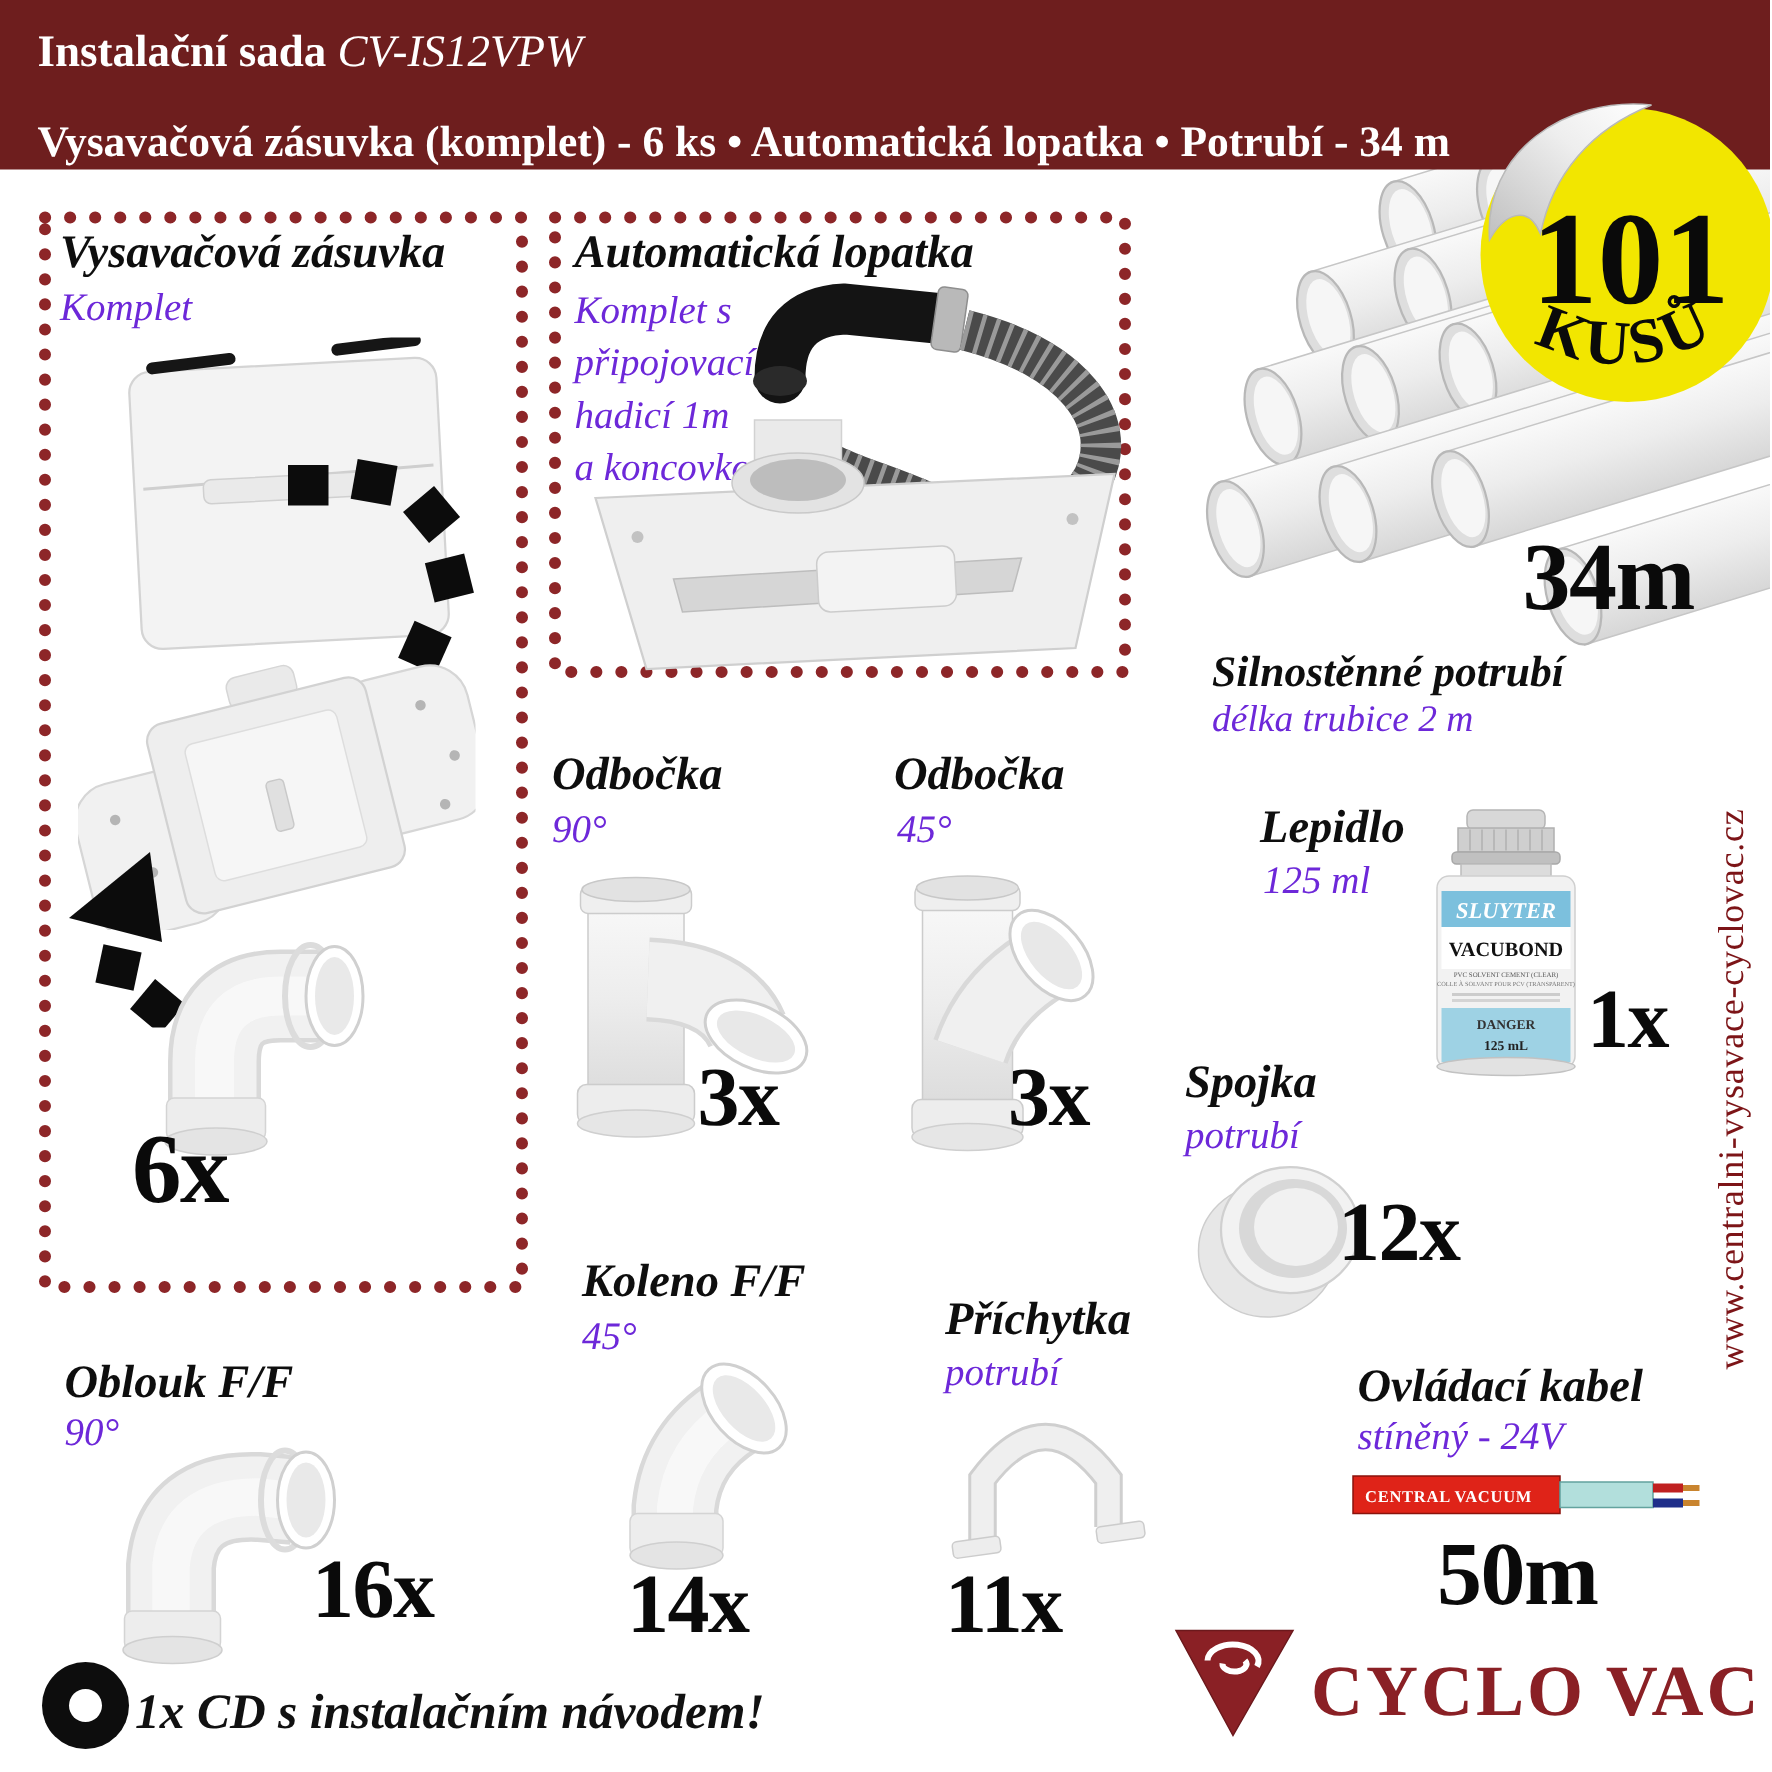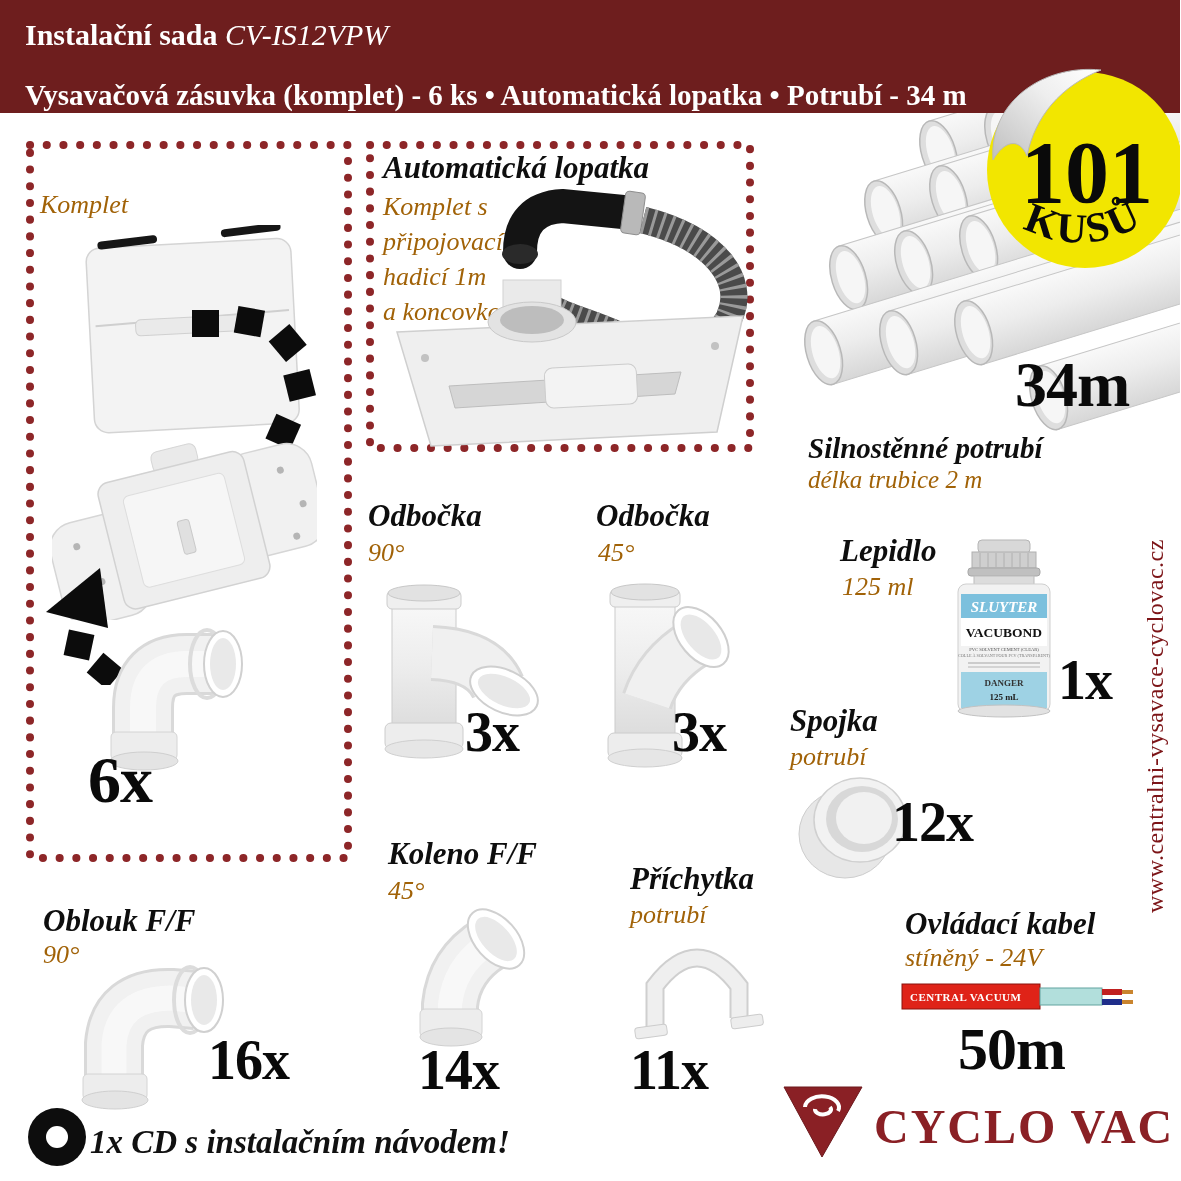--- a/index.html
+++ b/index.html
@@ -1,20 +1,20 @@
 <!DOCTYPE html>
 <html><head>
 <meta charset="utf-8">
 <style>
   html,body{margin:0;padding:0;background:#fff;}
   #canvas{position:relative;width:1180px;height:1181px;background:#ffffff;overflow:hidden;
           font-family:Liberation Serif, serif;color:#111;}
   .abs{position:absolute;}
   .ti{font-style:italic;font-weight:700;font-size:31px;color:#0e0e0e;white-space:nowrap;}
-  .si{font-style:italic;font-weight:400;font-size:26px;color:#a16207;white-space:nowrap;}
+  .si{font-style:italic;font-weight:400;font-size:26px;color:#6d28d9;white-space:nowrap;}
   .qty{font-weight:700;font-size:56px;color:#0a0a0a;letter-spacing:-1px;white-space:nowrap;}
   .hdr{background:#6e1e1e;}
   .hdr-line1{font-size:30px;color:#fff;white-space:nowrap;}
   .hdr-line1 b{font-weight:700;font-style:normal;}
   .hdr-line1 i{font-weight:400;font-style:italic;}
   .hdr-line2{font-size:29px;color:#fff;font-weight:700;white-space:nowrap;margin-top:23px;}
   .site{color:#7c1417;font-size:24px;letter-spacing:.5px;white-space:nowrap;}
   svg{display:block;}
 </style>
 </head>
@@ -76,20 +76,21 @@
     </text>
   </svg>
 
   <div class="abs qty" style="left:1015px;top:348px;font-size:64px;">34m</div>
   <div class="abs ti" style="left:808px;top:432px;font-size:29px;">Silnostěnné potrubí</div>
   <div class="abs si" style="left:808px;top:466px;font-size:25px;">délka trubice 2 m</div>
 
   <svg class="abs" style="left:25px;top:140px;" width="328" height="723" viewBox="0 0 328 723">
     <rect x="5" y="5" width="318" height="713" fill="none" stroke="#8d2628" stroke-width="8" stroke-linecap="round" stroke-dasharray="0.1 16.6"></rect>
   </svg>
+  <div class="abs ti" style="left:40px;top:150px;">Vysavačová zásuvka</div>
   <div class="abs si" style="left:40px;top:190px;">Komplet</div>
 
   <svg class="abs" style="left:78px;top:225px;" width="235" height="215" viewBox="0 0 235 215">
     <g transform="rotate(-3 117 107)">
       <rect x="12" y="18" width="205" height="185" rx="14" fill="#f3f3f3" stroke="#d4d4d4" stroke-width="1.5"></rect>
       <rect x="24" y="10" width="60" height="8" rx="4" fill="#161616" transform="rotate(-4 54 14)"></rect>
       <rect x="148" y="4" width="60" height="8" rx="4" fill="#161616" transform="rotate(-4 178 8)"></rect>
       <path d="M 18 96 L 212 90" stroke="#cfcfcf" stroke-width="2" fill="none"></path>
       <rect x="58" y="92" width="112" height="16" rx="5" fill="#eaeaea" stroke="#d0d0d0"></rect>
     </g>

